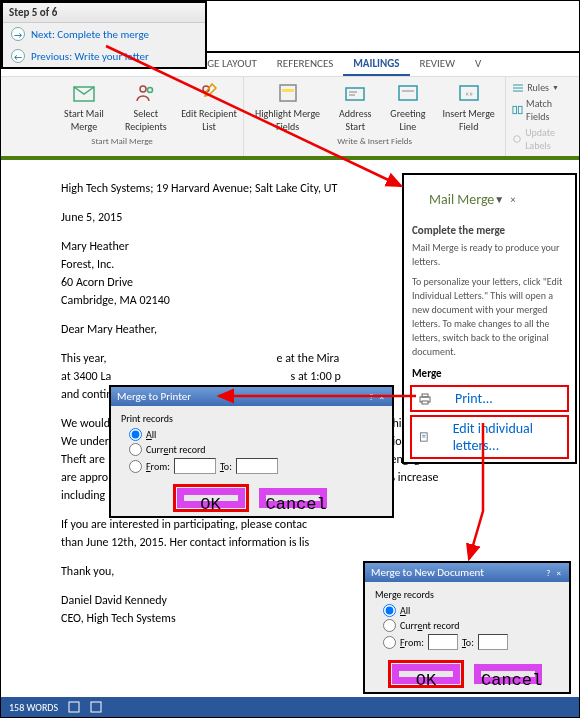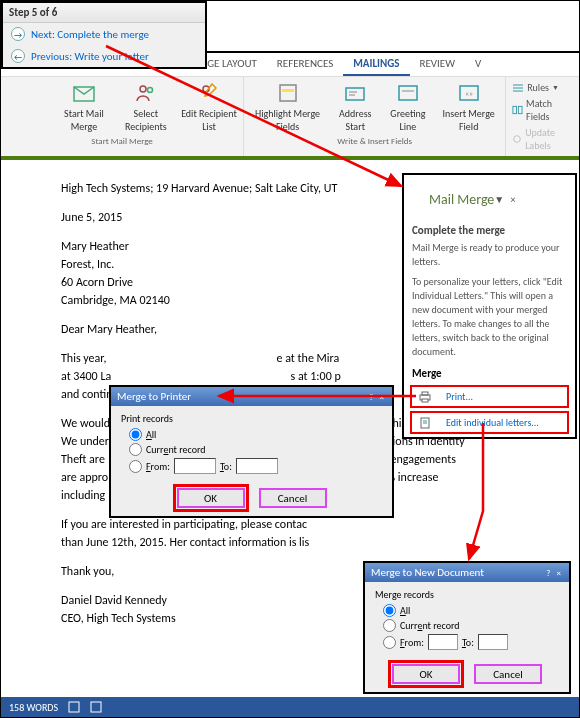--- a/index.html
+++ b/index.html
@@ -29,34 +29,34 @@
 .doc { position: absolute; top: 168px; left: 0; right: 0; bottom: 20px; padding: 10px 20px 10px 60px; font-size: 12px; line-height: 1.5; color: #000; font-family: Calibri, sans-serif; overflow: hidden; }
 .doc p { margin-bottom: 11px; }
 
 
 .pane { position: absolute; top: 172px; right: 2px; width: 175px; border: 2px solid #000; background: #fff; z-index: 15; }
 .pane-title { padding: 16px 6px; font-size: 14px; color: #5b7a3a; display: flex; align-items: center; margin-left: 19px; }
 .pane-close { font-size: 10px; color: #555; letter-spacing: 2px; }
 .pane-sub { padding: 0 8px 4px; font-size: 11px; font-weight: bold; color: #444; }
 .pane-text { padding: 0 8px 6px; font-size: 10px; color: #555; line-height: 1.4; }
 .pane-merge-head { padding: 2px 8px; font-size: 11px; font-weight: bold; }
-.pane-link { display: flex; align-items: center; gap: 14px; padding: 3px 6px; margin: 3px 6px; border: 2px solid #e00; font-size: 10px; color: #0066cc; cursor: pointer; }
+.pane-link { display: flex; align-items: center; gap: 23px; padding: 3px 6px; margin: 3px 6px; border: 2px solid #e00; font-size: 14px; color: #0066cc; cursor: pointer; }
 .pane-link .pic { width: 14px; height: 12px; }
 
 
 .dlg { position: absolute; border: 1px solid #6688aa; background: #eee; z-index: 25; font-size: 11px; }
 .dlg-title { background: linear-gradient(#6f9bd6,#3e6db5); color: #fff; padding: 3px 6px; display: flex; justify-content: space-between; align-items: center; font-size: 11px; }
 .dlg-title .tbtns { font-size: 9px; letter-spacing: 2px; }
 .dlg-body { padding: 6px 10px; }
 .fieldset-lbl { font-size: 10px; margin-bottom: 3px; }
 .radio-row { display: flex; align-items: center; gap: 4px; margin: 2px 0 2px 8px; font-size: 10px; }
 .radio-row input { margin: 0; }
 .radio-row .txt { width: 42px; height: 16px; border: 1px inset #999; background: #fff; font-size: 10px; padding: 0 2px; }
 .dlg-btns { display: flex; justify-content: center; gap: 14px; padding: 6px 0 8px; }
-.dlg-btn { width: 68px; height: 20px; font-size: 11px; background: #e8e8e8; border: 2px solid #d946ef; cursor: pointer; }
+.dlg-btn { width: 68px; height: 20px; font-size: 17px; background: #e8e8e8; border: 7px solid #d946ef; cursor: pointer; font-family: Liberation Mono, monospace; }
 .dlg-btn.ok { outline: 3px solid #e00; outline-offset: 1px; }
 
 .dlg.printer { top: 384px; left: 108px; width: 285px; border: 2px solid #000; }
 .dlg.newdoc { top: 560px; left: 362px; width: 208px; border: 2px solid #000; }
 
 
 .status { position: absolute; bottom: 0; left: 0; right: 0; height: 20px; background: #2a579a; color: #fff; font-size: 10px; display: flex; align-items: center; padding: 0 8px; gap: 10px; }
 
 
 svg.arrow { position: absolute; z-index: 30; }

